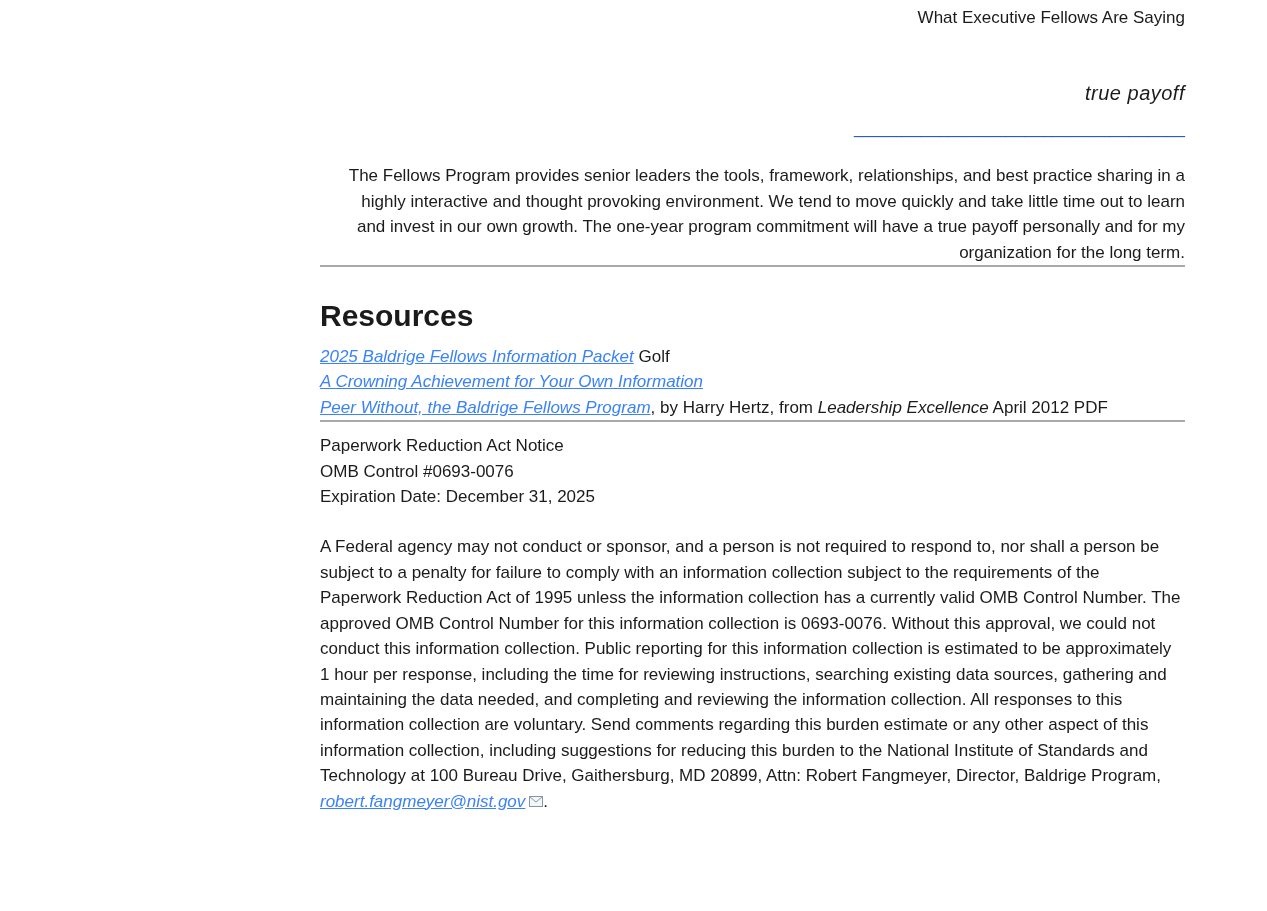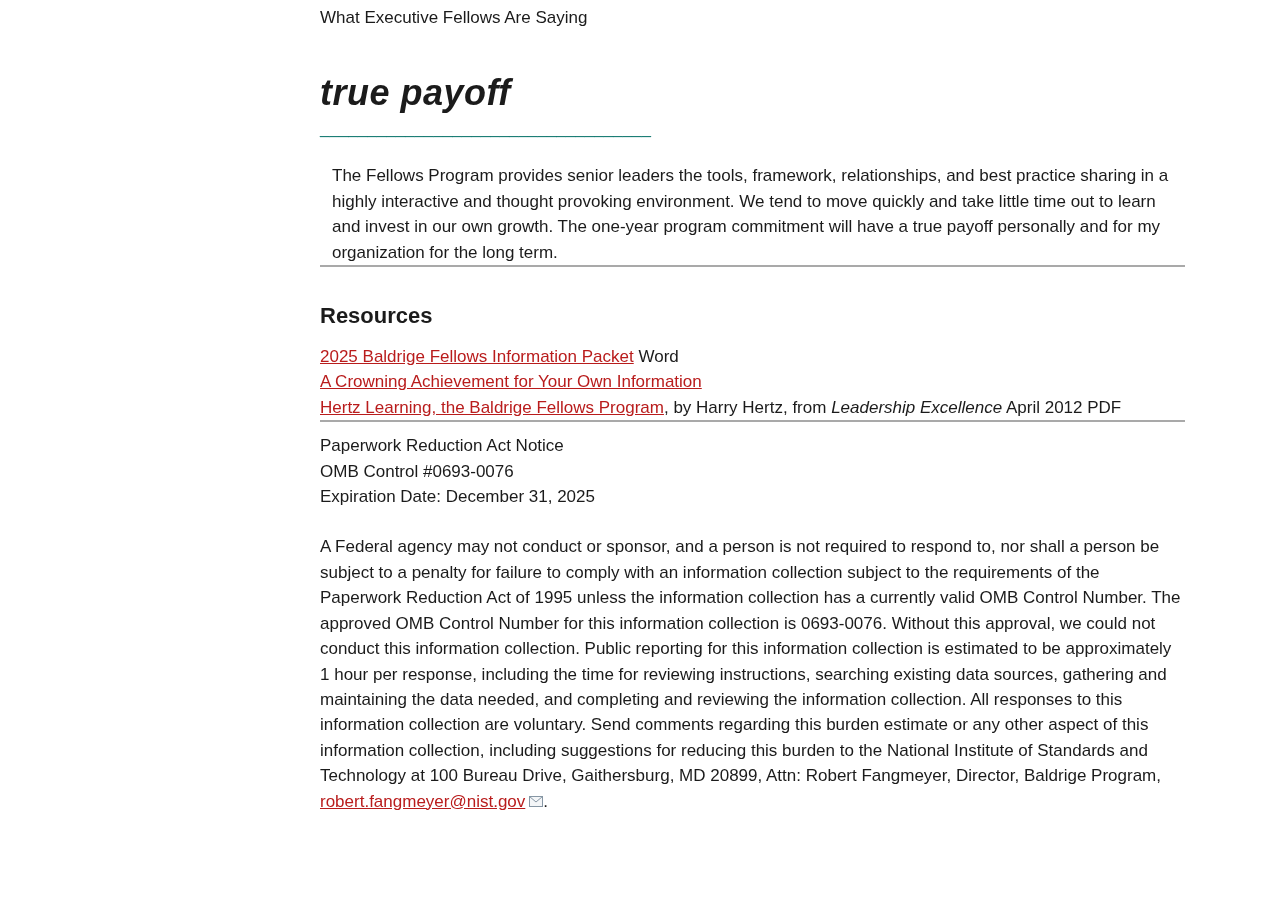--- a/index.html
+++ b/index.html
@@ -15,62 +15,63 @@
     width: 1267px;
     height: 911px;
     background: #ffffff;
     overflow: hidden;
   }
   .content {
     margin-left: 320px;
     width: 865px;
     padding-top: 5px;
   }
-  .center { text-align: left; }
+  .center { text-align: right; }
   p { margin: 0; }
 
   .kicker { margin: 0; }
   .quote-title {
     margin: 48px 0 0 0;
-    font-size: 36px;
+    font-size: 20px;
     line-height: 30px;
-    font-weight: bold;
+    font-weight: normal;
     font-style: italic;
     letter-spacing: 0.5px;
   }
   .attribution { margin: 19px 0 0 0; }
   .underscore-divider {
     margin: 10px 0 0 0;
     line-height: 22px;
-    color: #0f766e;
+    color: #1d4ed8;
   }
   .quote-body { margin: 23px 0 0 12px; }
 
   hr.rule {
     border: none;
     border-top: 2px solid #a9a9a9;
     margin: 0;
     width: 100%;
   }
   .rule-1 { margin-top: 31px; }
   .rule-2 { margin-top: 11px; }
 
   .resources-heading {
     margin: 36px 0 0 0;
-    font-size: 22px;
+    font-size: 30px;
     line-height: 26px;
     font-weight: bold;
   }
   .resource-list { margin-top: 15px; }
   .resource-item { margin: 0; }
 
   a.link {
-    color: #b91c1c;
+    color: #3b82f6;
     text-decoration: underline;
     cursor: pointer;
+    font-style: italic;
   }
   .em { font-style: italic; }
 
   .pra-block { margin-top: 11px; }
   .legal-paragraph { margin-top: 25px; }
 
   .email-icon {
     display: inline-block;
     width: 14px;
     height: 11px;
@@ -93,23 +94,23 @@
 
     <p class="underscore-divider center">___________________________________</p>
 
     <p class="quote-body center">The Fellows Program provides senior leaders the tools, framework, relationships, and best practice sharing in a highly interactive and thought provoking environment. We tend to move quickly and take little time out to learn and invest in our own growth. The one-year program commitment will have a true payoff personally and for my organization for the long term.</p>
 
     <hr class="rule rule-1">
 
     <h2 class="resources-heading">Resources</h2>
 
     <div class="resource-list">
-      <p class="resource-item"><a class="link" href="#">2025 Baldrige Fellows Information Packet</a><span> Word</span><span class="em"></span><span></span></p>
+      <p class="resource-item"><a class="link" href="#">2025 Baldrige Fellows Information Packet</a><span> Golf</span><span class="em"></span><span></span></p>
       <p class="resource-item"><a class="link" href="#">A Crowning Achievement for Your Own Information</a><span></span><span class="em"></span><span></span></p>
-      <p class="resource-item"><a class="link" href="#">Hertz Learning, the Baldrige Fellows Program</a><span>, by Harry Hertz, from </span><span class="em">Leadership Excellence</span><span> April 2012 PDF</span></p>
+      <p class="resource-item"><a class="link" href="#">Peer Without, the Baldrige Fellows Program</a><span>, by Harry Hertz, from </span><span class="em">Leadership Excellence</span><span> April 2012 PDF</span></p>
     </div>
 
     <hr class="rule rule-2">
 
     <div class="pra-block">
       <p>Paperwork Reduction Act Notice</p>
       <p>OMB Control #0693-0076</p>
       <p>Expiration Date: December 31, 2025</p>
     </div>
 

